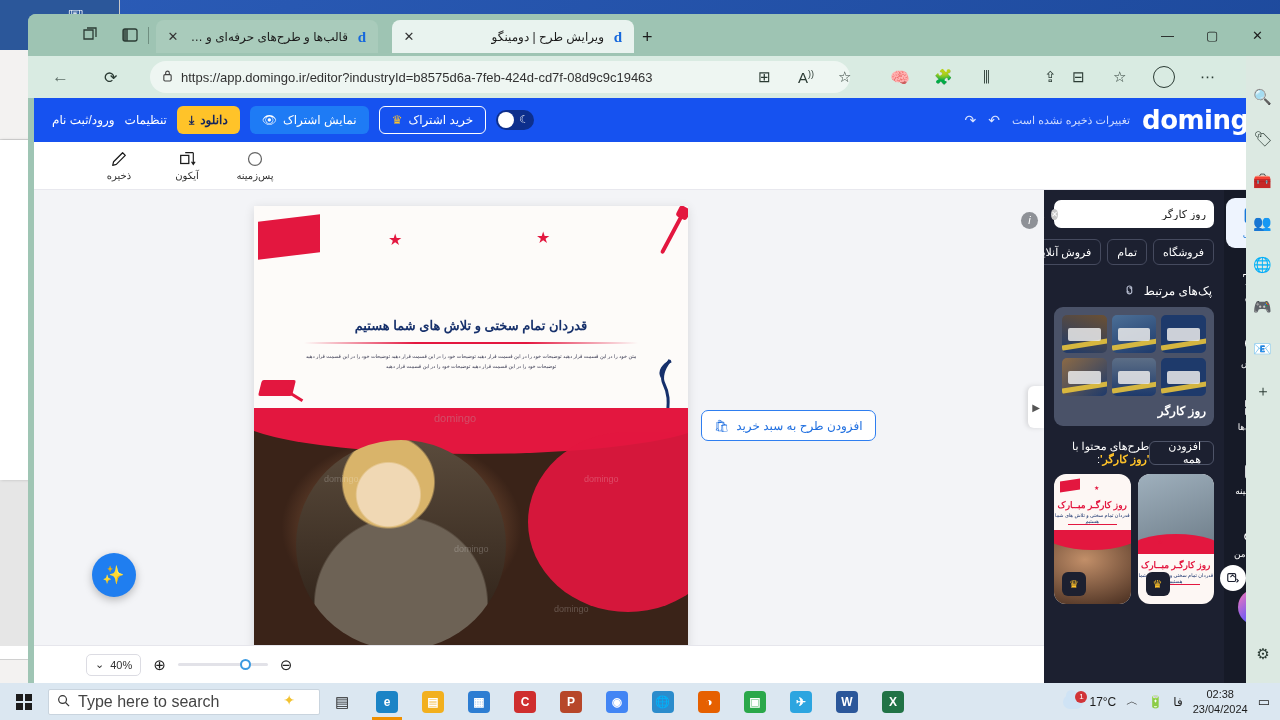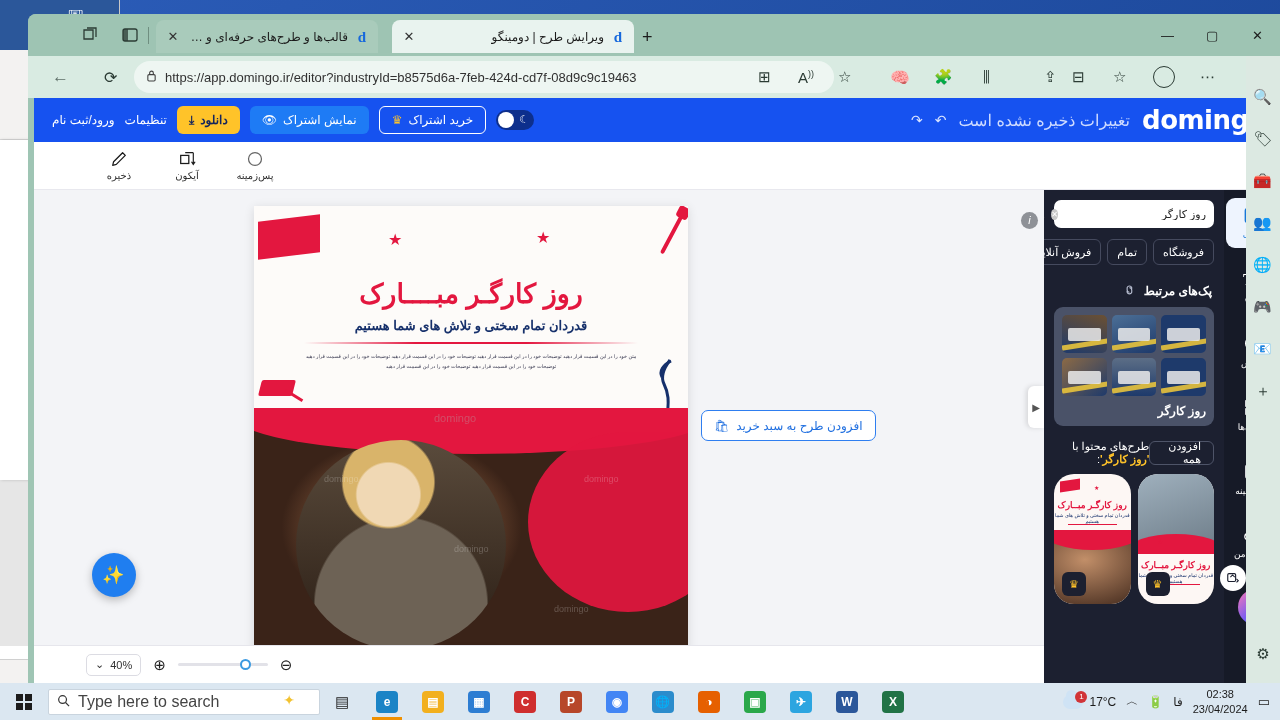--- a/index.html
+++ b/index.html
@@ -53,42 +53,42 @@
   #workspace-ico { position:absolute; left:92px; top:12px; width:20px; height:18px; cursor:pointer;}
   #tabdivider { position:absolute; left:120px; top:13px; width:1px; height:17px; background:#6f8e80;}
   .winbtn { position:absolute; top:14px; font-size:13px; color:#1b1b1b; cursor:pointer; }
   #w-min { left:1133px; } #w-max { left:1178px; } #w-close { left:1224px; }
 
   
   #addressbar { height:42px; background:#d9ebe2; position:relative; display:flex; align-items:center; }
   #nav-back { position:absolute; left:24px; font-size:17px; color:#5f6f68; }
   #nav-reload { position:absolute; left:76px; font-size:16px; color:#2b3b34; }
   #omnibox {
-    position:absolute; left:106px; top:5px; width:700px; height:32px; background:#eef6f2;
+    position:absolute; left:122px; top:5px; width:700px; height:32px; background:#eef6f2;
     border-radius:16px; display:flex; align-items:center; padding:0 12px; gap:8px;
   }
   #lock-ico { font-size:12px; color:#404040; }
   #url { font-size:13px; color:#313131; white-space:nowrap; overflow:hidden; }
   .tb-ico { position:absolute; font-size:15px; color:#2b3b34; cursor:pointer; }
   #tb-split { left:730px; } #tb-read { left:770px; } #tb-star { left:810px; }
   #tb-copilot { left:862px; font-size:16px; }
   #tb-ext { left:906px; } #tb-sidebar { left:955px; } #tb-drop { left:1016px; }
   #tb-collect { left:1044px; } #tb-fav { left:1085px; }
   #tb-profile { left:1125px; width:22px; height:22px; top:10px; border-radius:50%; border:1.6px solid #2b3b34;}
   #tb-more { left:1172px; }
 
   
   #app { position:absolute; left:6px; top:84px; width:1246px; height:585px; background:#f5f6f8; overflow:hidden; }
   #app-header {
     height:44px; background:#1652f0; display:flex; align-items:center; justify-content:space-between;
     padding:0 14px 0 18px; direction:rtl;
   }
   #brand { display:flex; align-items:center; gap:12px; }
   #logo { color:#fff; font-size:26px; font-weight:bold; letter-spacing:-0.5px; font-family:"DejaVu Sans", sans-serif;}
-  #save-status { color:#cfdcff; font-size:16px; }
+  #save-status { color:#cfdcff; font-size:11px; }
   .hdr-undo { color:#dbe5ff; font-size:14px; cursor:pointer; }
   #hdr-right { display:flex; align-items:center; gap:10px; direction:rtl; }
   #theme-toggle { width:38px; height:20px; background:#0d2f8c; border-radius:10px; position:relative; cursor:pointer;}
   #theme-toggle .knob { position:absolute; left:2px; top:2px; width:16px; height:16px; border-radius:50%; background:#fff; }
   #theme-toggle .moon { position:absolute; right:5px; top:3px; color:#fff; font-size:11px; }
   .hdr-btn {
     display:flex; align-items:center; gap:6px; height:28px; padding:0 12px; border-radius:6px;
     font-size:12px; cursor:pointer; white-space:nowrap;
   }
   #btn-subscribe { border:1px solid #fff; color:#fff; }
@@ -187,41 +187,41 @@
     display:flex; align-items:center; background:#fff; border-radius:7px; height:28px; padding:0 8px; gap:6px;
   }
   #search-input { flex:1; border:none; outline:none; font-size:11px; color:#222; text-align:right; direction:rtl; background:transparent; }
   #search-clear { width:11px; height:11px; border-radius:50%; background:#c8c8c8; color:#fff; font-size:8px; line-height:11px; text-align:center; cursor:pointer;}
   #search-mag { font-size:12px; color:#444; cursor:pointer;}
   #chips { display:flex; align-items:center; gap:6px; margin-top:11px; }
   .chip {
     border:1px solid #454a5e; border-radius:6px; height:26px; padding:0 9px; color:#fff; font-size:11px;
     display:flex; align-items:center; white-space:nowrap; cursor:pointer; background:#1c2030;
   }
-  .panel-title { display:flex; align-items:center; gap:7px; color:#fff; font-size:12px; font-weight:bold; margin:18px 2px 8px 0; }
+  .panel-title { display:flex; align-items:center; gap:7px; color:#fff; font-size:12px; font-weight:normal; margin:18px 2px 8px 0; }
   #link-ico { color:#b9bfd2; font-size:12px; transform:rotate(-45deg); }
   #pack-card { background:#4a5268; border-radius:9px; padding:8px; }
   #pack-grid { display:grid; grid-template-columns:repeat(3,1fr); gap:5px; }
   .pack-thumb { height:38px; border-radius:5px; background:#1e3a6b; position:relative; overflow:hidden; }
   .pack-thumb.p2 { background:linear-gradient(160deg,#4c6f96,#1e3a6b); }
   .pack-thumb.p3 { background:linear-gradient(200deg,#6b5033,#1e3a6b); }
   .pack-thumb.p5 { background:linear-gradient(180deg,#5c6e86,#1e3a6b); }
   .pack-thumb.p6 { background:linear-gradient(140deg,#8c6a45,#1e3a6b); }
   .pack-thumb:after { content:""; position:absolute; left:6px; right:6px; top:13px; height:13px; background:rgba(235,235,235,.85); border-radius:2px; }
   .pack-thumb .tape { position:absolute; left:-6px; bottom:6px; width:130%; height:5px; background:#e8c33c; transform:rotate(-9deg); opacity:.9;}
   #pack-label { color:#fff; font-size:12px; font-weight:bold; text-align:right; margin-top:8px; }
   #designs-head { display:flex; align-items:center; justify-content:space-between; margin:14px 0 8px; }
   #designs-title { color:#fff; font-size:11px; }
   #designs-title b { color:#ffc329; }
   #btn-showall {
     border:1px solid #4e5468; border-radius:6px; height:24px; padding:0 12px; color:#fff; font-size:11px;
     display:flex; align-items:center; cursor:pointer;
   }
   #designs-grid { display:grid; grid-template-columns:1fr 1fr; gap:7px; }
-  .design-card { height:130px; background:#fdf7f4; border-radius:20px; position:relative; overflow:hidden; cursor:pointer; }
+  .design-card { height:130px; background:#fdf7f4; border-radius:12px; position:relative; overflow:hidden; cursor:pointer; }
   .design-card .dtitle { position:absolute; top:26px; width:100%; text-align:center; color:#e3173f; font-size:9px; font-weight:bold; direction:rtl;}
   .design-card .dsub { position:absolute; top:38px; width:100%; text-align:center; color:#16306b; font-size:5px; direction:rtl;}
   .design-card .dline { position:absolute; left:14px; right:14px; top:50px; height:1px; background:#e3173f;}
   .design-card .dflag { position:absolute; left:6px; top:6px; width:20px; height:11px; background:#e3173f; transform:skewY(-8deg);}
   .design-card .dstar { position:absolute; color:#e3173f; font-size:6px;}
   .design-card .dphoto { position:absolute; left:0; right:0; bottom:0; height:74px; background:radial-gradient(90px 60px at 40% 40%,#c28f69,#3a2318); }
   .design-card .dswirl { position:absolute; left:-10px; right:-10px; top:0; height:20px; background:#e3173f; border-radius:0 0 60% 60%/0 0 100% 100%;}
   .design-card.card2 .dphoto { top:0; bottom:auto; height:78px; background:linear-gradient(160deg,#9fb0bd,#6d7c88); }
   .design-card.card2 .dswirl { top:auto; bottom:-2px; border-radius:60% 60% 0 0/100% 100% 0 0;}
   .design-card.card2 .dtitle { top:86px; }
@@ -424,21 +424,20 @@
     </div>
 
     <div id="workspace">
 
       <div id="canvas-area">
         <div id="canvas">
           <div id="cv-flag"></div>
           <div id="cv-star1">★</div>
           <div id="cv-star2">★</div>
           <div id="cv-brush"></div>
-          <div id="cv-title">روز کارگـر مبــــارک</div>
           <div id="cv-sub">قدردان تمام سختی و تلاش های شما هستیم</div>
           <div id="cv-rule"></div>
           <div id="cv-body">متن خود را در این قسمت قرار دهید توضیحات خود را در این قسمت قرار دهید توضیحات خود را در این قسمت قرار دهید توضیحات خود را در این قسمت قرار دهید توضیحات خود را در این قسمت قرار دهید توضیحات خود را در این قسمت قرار دهید</div>
           <div id="cv-roller">
               <span class="head"></span>
               <span class="handle"></span>
             </div>
           <div id="cv-wrench">
             <svg viewBox="0 0 40 70" width="40" height="70">
                 <path d="M30 4c-6 8-10 16-6 24 4 8 6 16 2 38" fill="none" stroke="#16306b" stroke-width="3"></path>

